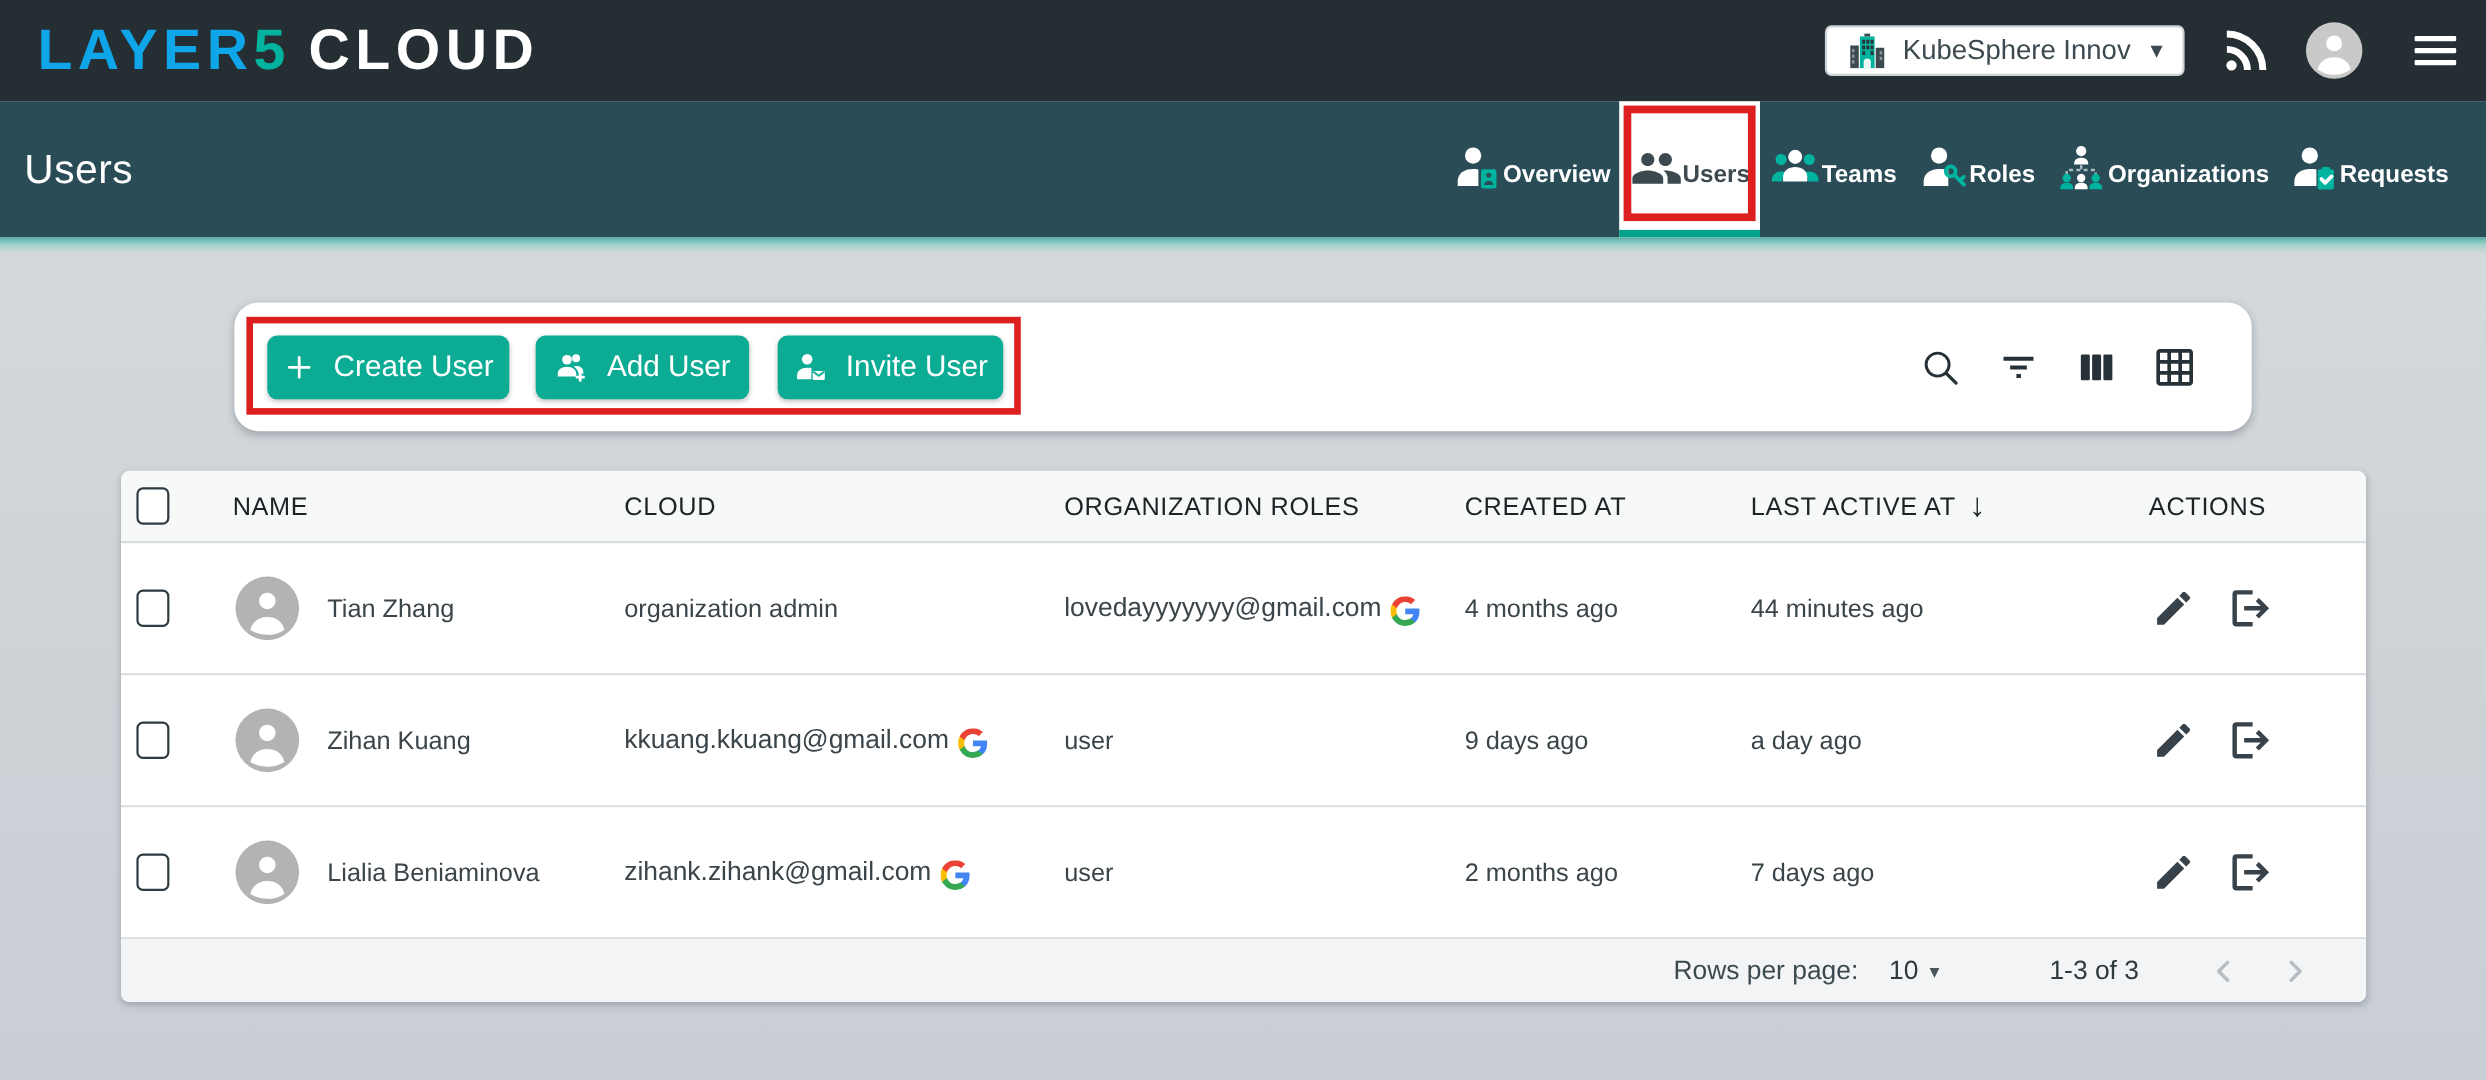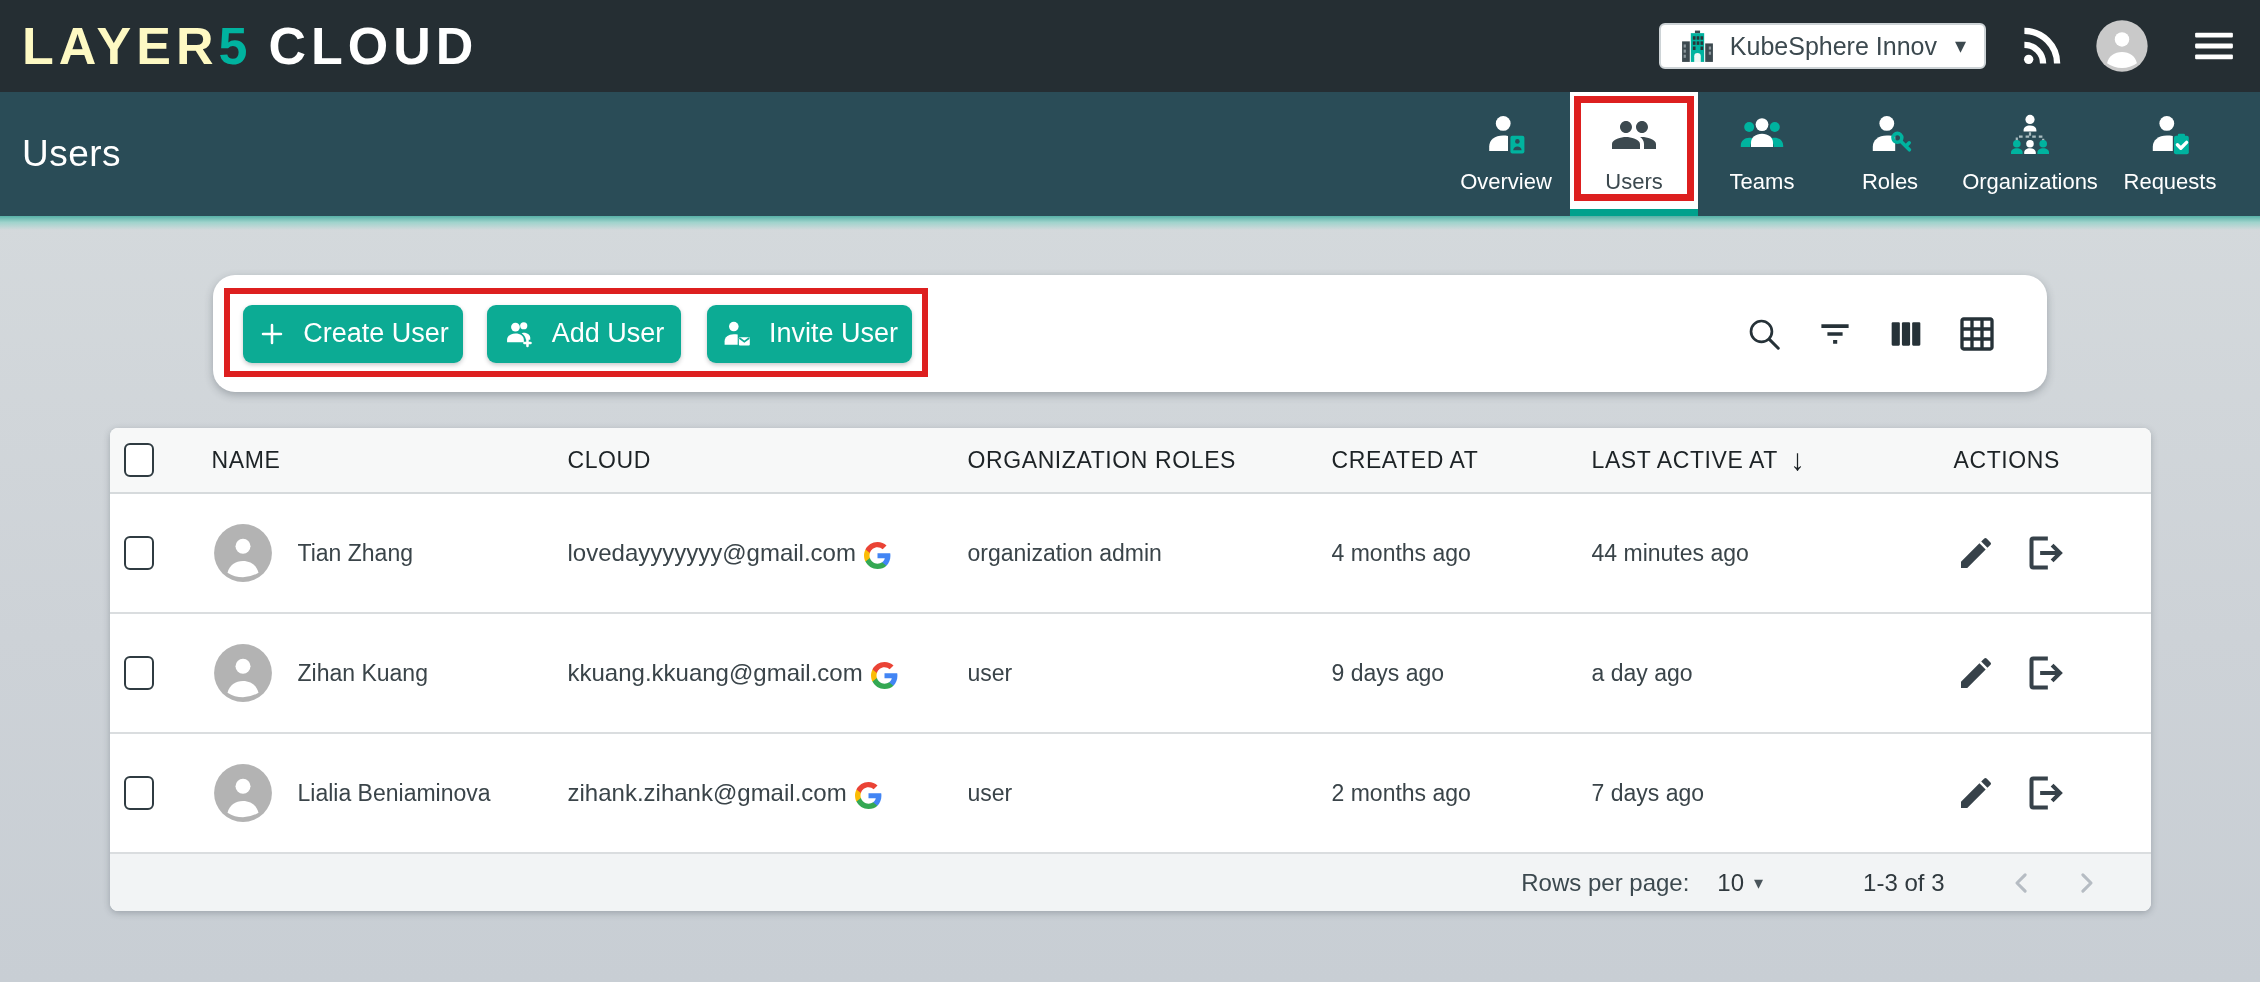--- a/index.html
+++ b/index.html
@@ -3,37 +3,37 @@
 <meta charset="utf-8">
 <style>
   * { margin:0; padding:0; box-sizing:border-box; }
   html,body { width:2260px; height:982px; overflow:hidden; }
   body { font-family:"Liberation Sans", sans-serif; color:#3C494F; background:#cfd4d9; }
   .page { position:relative; width:2260px; height:982px; }
 
   
   .topbar { height:92px; background:#252E33; display:flex; align-items:center; padding:0 26px 0 22px; }
   .logo { display:flex; align-items:center; font-weight:800; font-size:52px; letter-spacing:5px; line-height:1; user-select:none; }
-  .logo .lp { color:#fef9c3; }
+  .logo .lp { color:#0ea5e9;margin-left:12px; }
   .logo .la { color:#00B39F; }
   .logo .ls { color:#ffffff; margin-left:16px; }
   .topbar-right { margin-left:auto; display:flex; align-items:center; }
   .org-switcher { background:#ffffff; border:2px solid #cdd3d6; border-radius:6px; height:46px; display:flex; align-items:center; gap:14px; padding:12px 18px; cursor:pointer; }
   .org-switcher .org-label { font-size:25px; color:#3C494F; white-space:nowrap; }
   .org-switcher .caret { font-size:22px; color:#3C494F; margin-left:4px; }
   .icon-btn { background:none; border:none; cursor:pointer; display:flex; align-items:center; justify-content:center; }
   .rss-btn { margin-left:34px; }
   .avatar-btn { margin-left:30px; }
   .menu-btn { margin-left:44px; }
 
   
   .navbar { position:relative; height:124px; background:#2A4C57; display:flex; align-items:stretch; }
   .page-title { position:absolute; left:22px; top:50%; transform:translateY(-50%); color:#ffffff; font-size:37px; font-weight:500; letter-spacing:0.5px; }
   .tabs { margin-left:auto; display:flex; align-items:stretch; padding-right:26px; }
-  .tab { position:relative; min-width:128px; display:flex; flex-direction:column; align-items:center; justify-content:center; padding:14px 8px 16px; cursor:pointer; }
+  .tab { position:relative; min-width:128px; display:flex; flex-direction:row; align-items:center; justify-content:center; padding:14px 8px 16px; cursor:pointer;font-weight:bold; }
   .tab-wide { min-width:152px; }
   .tab .tab-label { margin-top:10px; font-size:22px; color:#ffffff; white-space:nowrap; }
   .tab.active { background:#ffffff; }
   .tab.active .tab-label { color:#3C494F; }
   .tab-indicator { position:absolute; left:0; right:0; bottom:0; height:7px; background:#00A18D; }
   .tab-annotation { position:absolute; left:4px; right:4px; top:4px; bottom:15px; border:7px solid #DD1F1F; pointer-events:none; }
   .nav-underline { position:absolute; top:216px; left:0; width:2260px; height:14px; background:linear-gradient(180deg,#57B0A6 0%, #9fd3cc 45%, rgba(209,214,217,0) 100%); pointer-events:none; z-index:3; }
 
   
   .content { position:relative; height:766px; background:linear-gradient(180deg,#d4d9dc 0%, #cdd2d7 55%, #c8ced4 100%); }
@@ -338,32 +338,32 @@
         <div class="cell name-cell">
           <span class="row-avatar">
             <svg viewBox="0 0 24 24" width="62" height="62">
               <circle cx="12" cy="12" r="11.2" fill="#b3b3b3"></circle>
               <circle cx="12" cy="9.4" r="2.9" fill="#ffffff"></circle>
               <path d="M6 19.6c.7-2.9 3.1-4.5 6-4.5s5.3 1.6 6 4.5a11.2 11.2 0 0 1-12 0z" fill="#ffffff"></path>
             </svg>
           </span>
           <span>Tian Zhang</span>
         </div>
+        <div class="cell">organization admin</div>
         <div class="cell email-cell">
           <span>lovedayyyyyyy@gmail.com</span>
           <span class="g-icon">
             <svg viewBox="0 0 24 24" width="27" height="27">
               <path fill="#4285F4" d="M23.49 12.27c0-.79-.07-1.54-.19-2.27H12v4.51h6.47c-.29 1.48-1.14 2.73-2.4 3.58v3h3.86c2.26-2.09 3.56-5.17 3.56-8.82z"></path>
               <path fill="#34A853" d="M12 24c3.24 0 5.95-1.08 7.93-2.91l-3.86-3c-1.08.72-2.45 1.16-4.07 1.16-3.13 0-5.78-2.11-6.73-4.96H1.29v3.09C3.26 21.3 7.31 24 12 24z"></path>
               <path fill="#FBBC05" d="M5.27 14.29c-.25-.72-.38-1.49-.38-2.29s.14-1.57.38-2.29V6.62H1.29C.47 8.24 0 10.06 0 12s.47 3.76 1.29 5.38l3.98-3.09z"></path>
               <path fill="#EA4335" d="M12 4.75c1.77 0 3.35.61 4.6 1.8l3.42-3.42C17.95 1.19 15.24 0 12 0 7.31 0 3.26 2.7 1.29 6.62l3.98 3.09c.95-2.85 3.6-4.96 6.73-4.96z"></path>
             </svg>
           </span>
         </div>
-        <div class="cell">organization admin</div>
         <div class="cell">4 months ago</div>
         <div class="cell">44 minutes ago</div>
         <div class="cell actions-cell">
           <button class="action-btn">
             <span style="display:flex;">
               <svg viewBox="0 0 24 24" width="40" height="40">
                   <path fill="#37424A" d="M3 17.25V21h3.75L17.81 9.94l-3.75-3.75L3 17.25zM20.71 7.04a1 1 0 0 0 0-1.41l-2.34-2.34a1 1 0 0 0-1.41 0l-1.83 1.83 3.75 3.75 1.83-1.83z"></path>
                 </svg>
             </span>
           </button>

